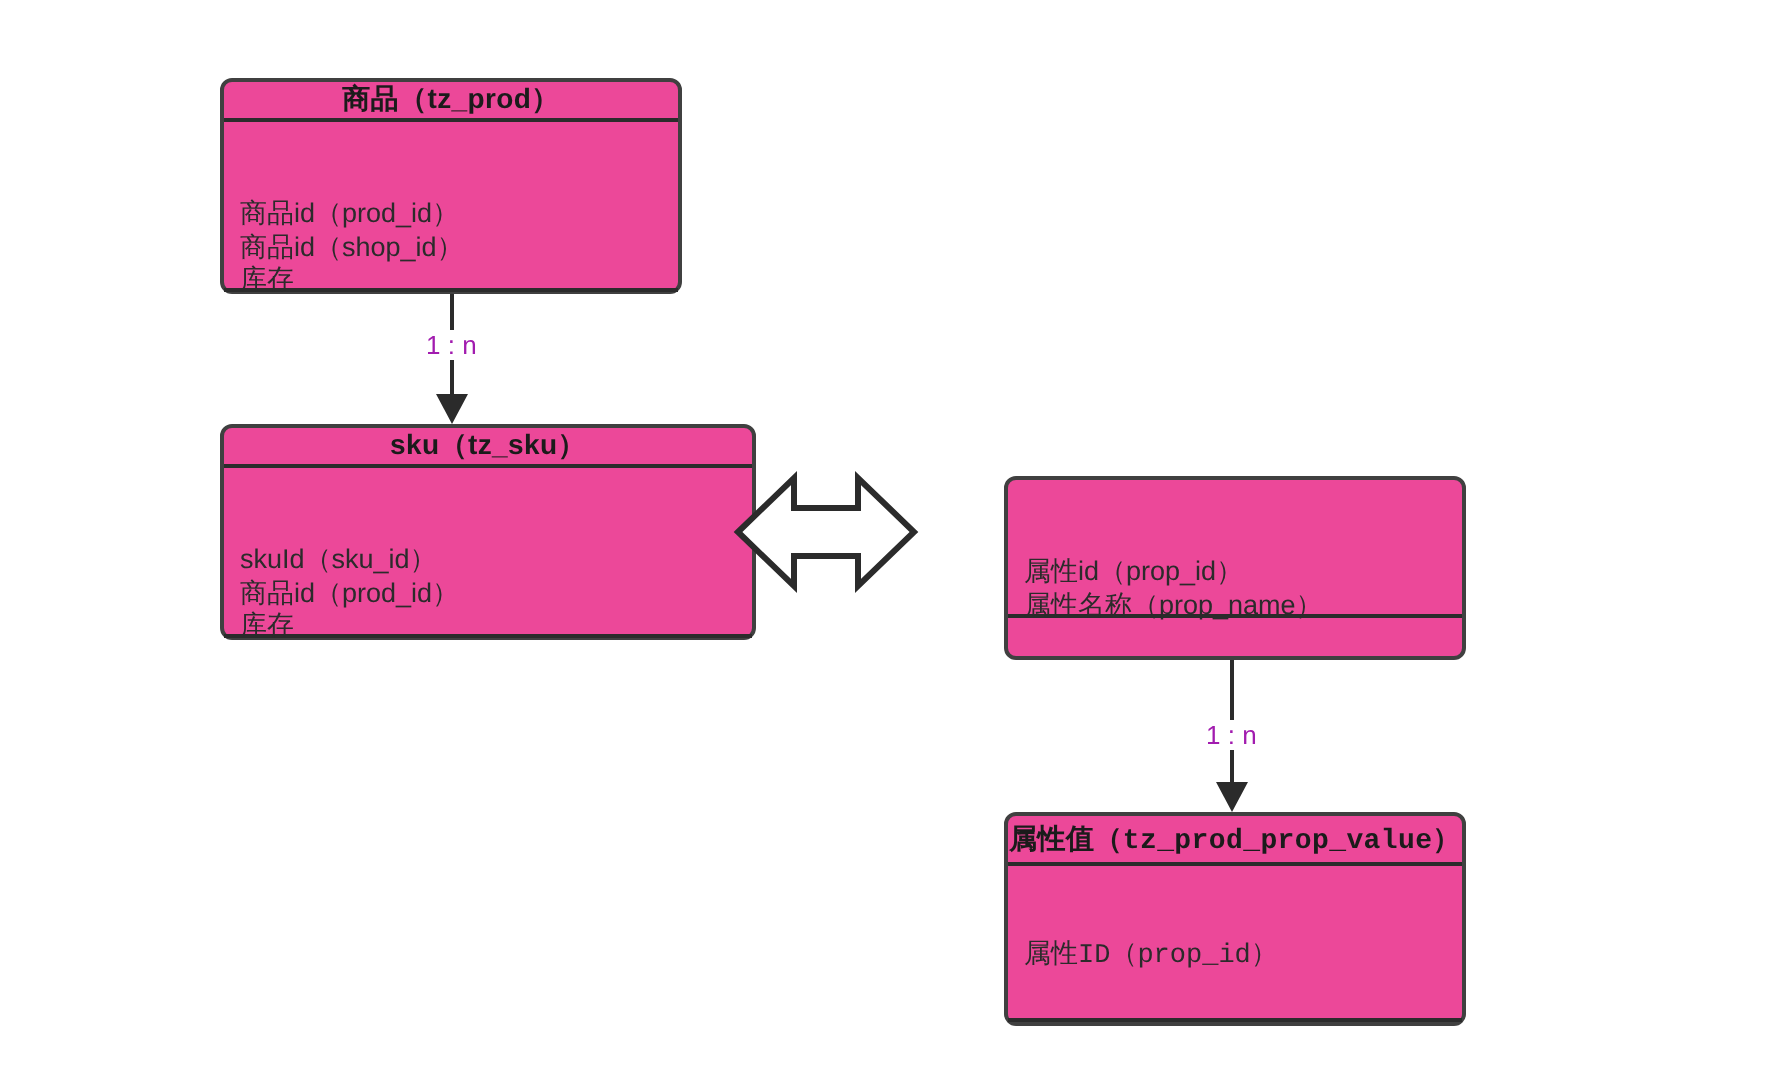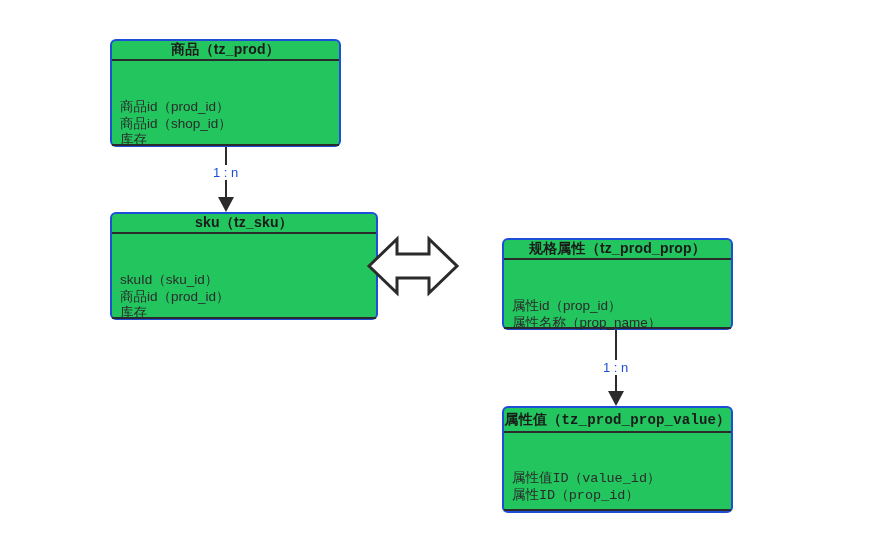--- a/index.html
+++ b/index.html
@@ -16,23 +16,23 @@
     width: 884px;
     height: 539px;
     background: #ffffff;
     overflow: hidden;
   }
 
   
   .entity {
     position: absolute;
     box-sizing: border-box;
-    border: 2px solid #1d4ed8;
+    border: 2px solid #404040;
     border-radius: 6px;
-    background: #22c55e;
+    background: #ec4899;
     display: flex;
     flex-direction: column;
   }
   .entity-title {
     box-sizing: border-box;
     text-align: center;
     font-weight: bold;
     font-size: 14px;
     color: #1b1b1b;
     border-bottom: 2px solid #2b2b2b;
@@ -78,21 +78,21 @@
     width: 0;
     height: 0;
     border-left: 8px solid transparent;
     border-right: 8px solid transparent;
     border-top: 15px solid #2b2b2b;
     left: -7px;
   }
   .conn-label {
     position: absolute;
     font-size: 13px;
-    color: #1d4ed8;
+    color: #a21caf;
     background: #ffffff;
     padding: 0 3px;
     white-space: nowrap;
     line-height: 15px;
   }
 
   
   .double-arrow {
     position: absolute;
   }
@@ -128,36 +128,34 @@
     <div class="entity-footer"></div>
   </div>
 
   <div class="double-arrow" style="left:366px; top:235px; width:94px; height:62px;">
     <svg width="94" height="62" viewBox="0 0 94 62" xmlns="http://www.w3.org/2000/svg">
       <polygon points="3,31 31,4 31,19 63,19 63,4 91,31 63,58 63,43 31,43 31,58" fill="#ffffff" stroke="#2b2b2b" stroke-width="3" stroke-linejoin="miter"></polygon>
     </svg>
   </div>
 
   <div class="entity" style="left:502px; top:238px; width:231px; height:92px;">
-    <div class="entity-title" style="height:30px;">规格属性（tz_prod_prop）</div>
     <div class="entity-fields" style="height:35px;">
       <div class="field-row">属性id（prop_id）</div>
       <div class="field-row">属性名称（prop_name）</div>
     </div>
     <div class="entity-footer"></div>
   </div>
 
   <div class="connector" style="left:615px; top:330px; width:2px; height:77px;">
     <div class="conn-line" style="height:61px;"></div>
     <div class="conn-head" style="top:61px;"></div>
     <div class="conn-label" style="left:-15px; top:30px;">1 : n</div>
   </div>
 
   <div class="entity" style="left:502px; top:406px; width:231px; height:107px;font-family:Liberation Mono, monospace;">
     <div class="entity-title" style="height:30px;">属性值（tz_prod_prop_value）</div>
     <div class="entity-fields" style="height:51px;">
-      <div class="field-row">属性值ID（value_id）</div>
       <div class="field-row">属性ID（prop_id）</div>
     </div>
     <div class="entity-footer"></div>
   </div>
 
 </div>
 
 </body></html>

